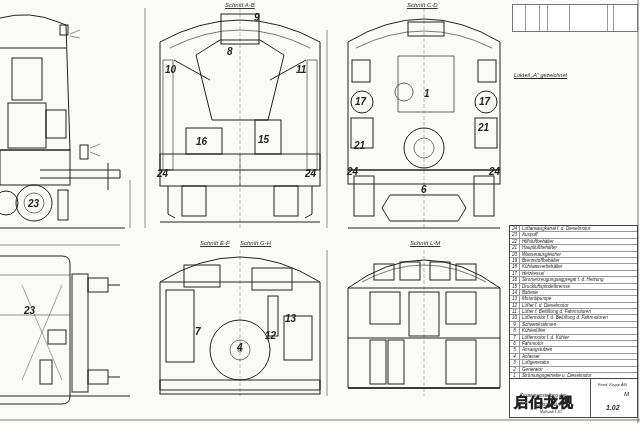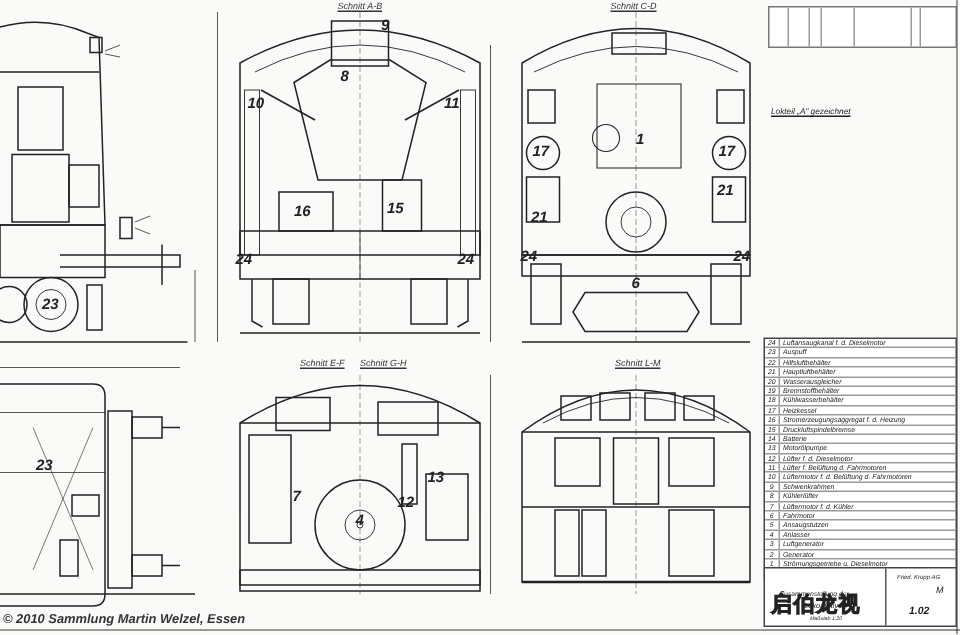--- a/index.html
+++ b/index.html
@@ -308,14 +308,13 @@
     </div>
     <div class="tb-right">
       <div style="position:absolute;left:8px;top:3px;font-size:4px;">Fried. Krupp AG</div>
       <div style="position:absolute;left:34px;top:12px;font-size:6px;">M</div>
       <div style="position:absolute;left:16px;top:25px;font-size:7px;font-weight:bold;">1.02</div>
     </div>
   </div>
 
   <span class="watermark">启伯龙视</span>
 
-  <span class="copyright">© 2010 Sammlung Martin Welzel, Essen</span>
 </div>
 
 </body></html>

